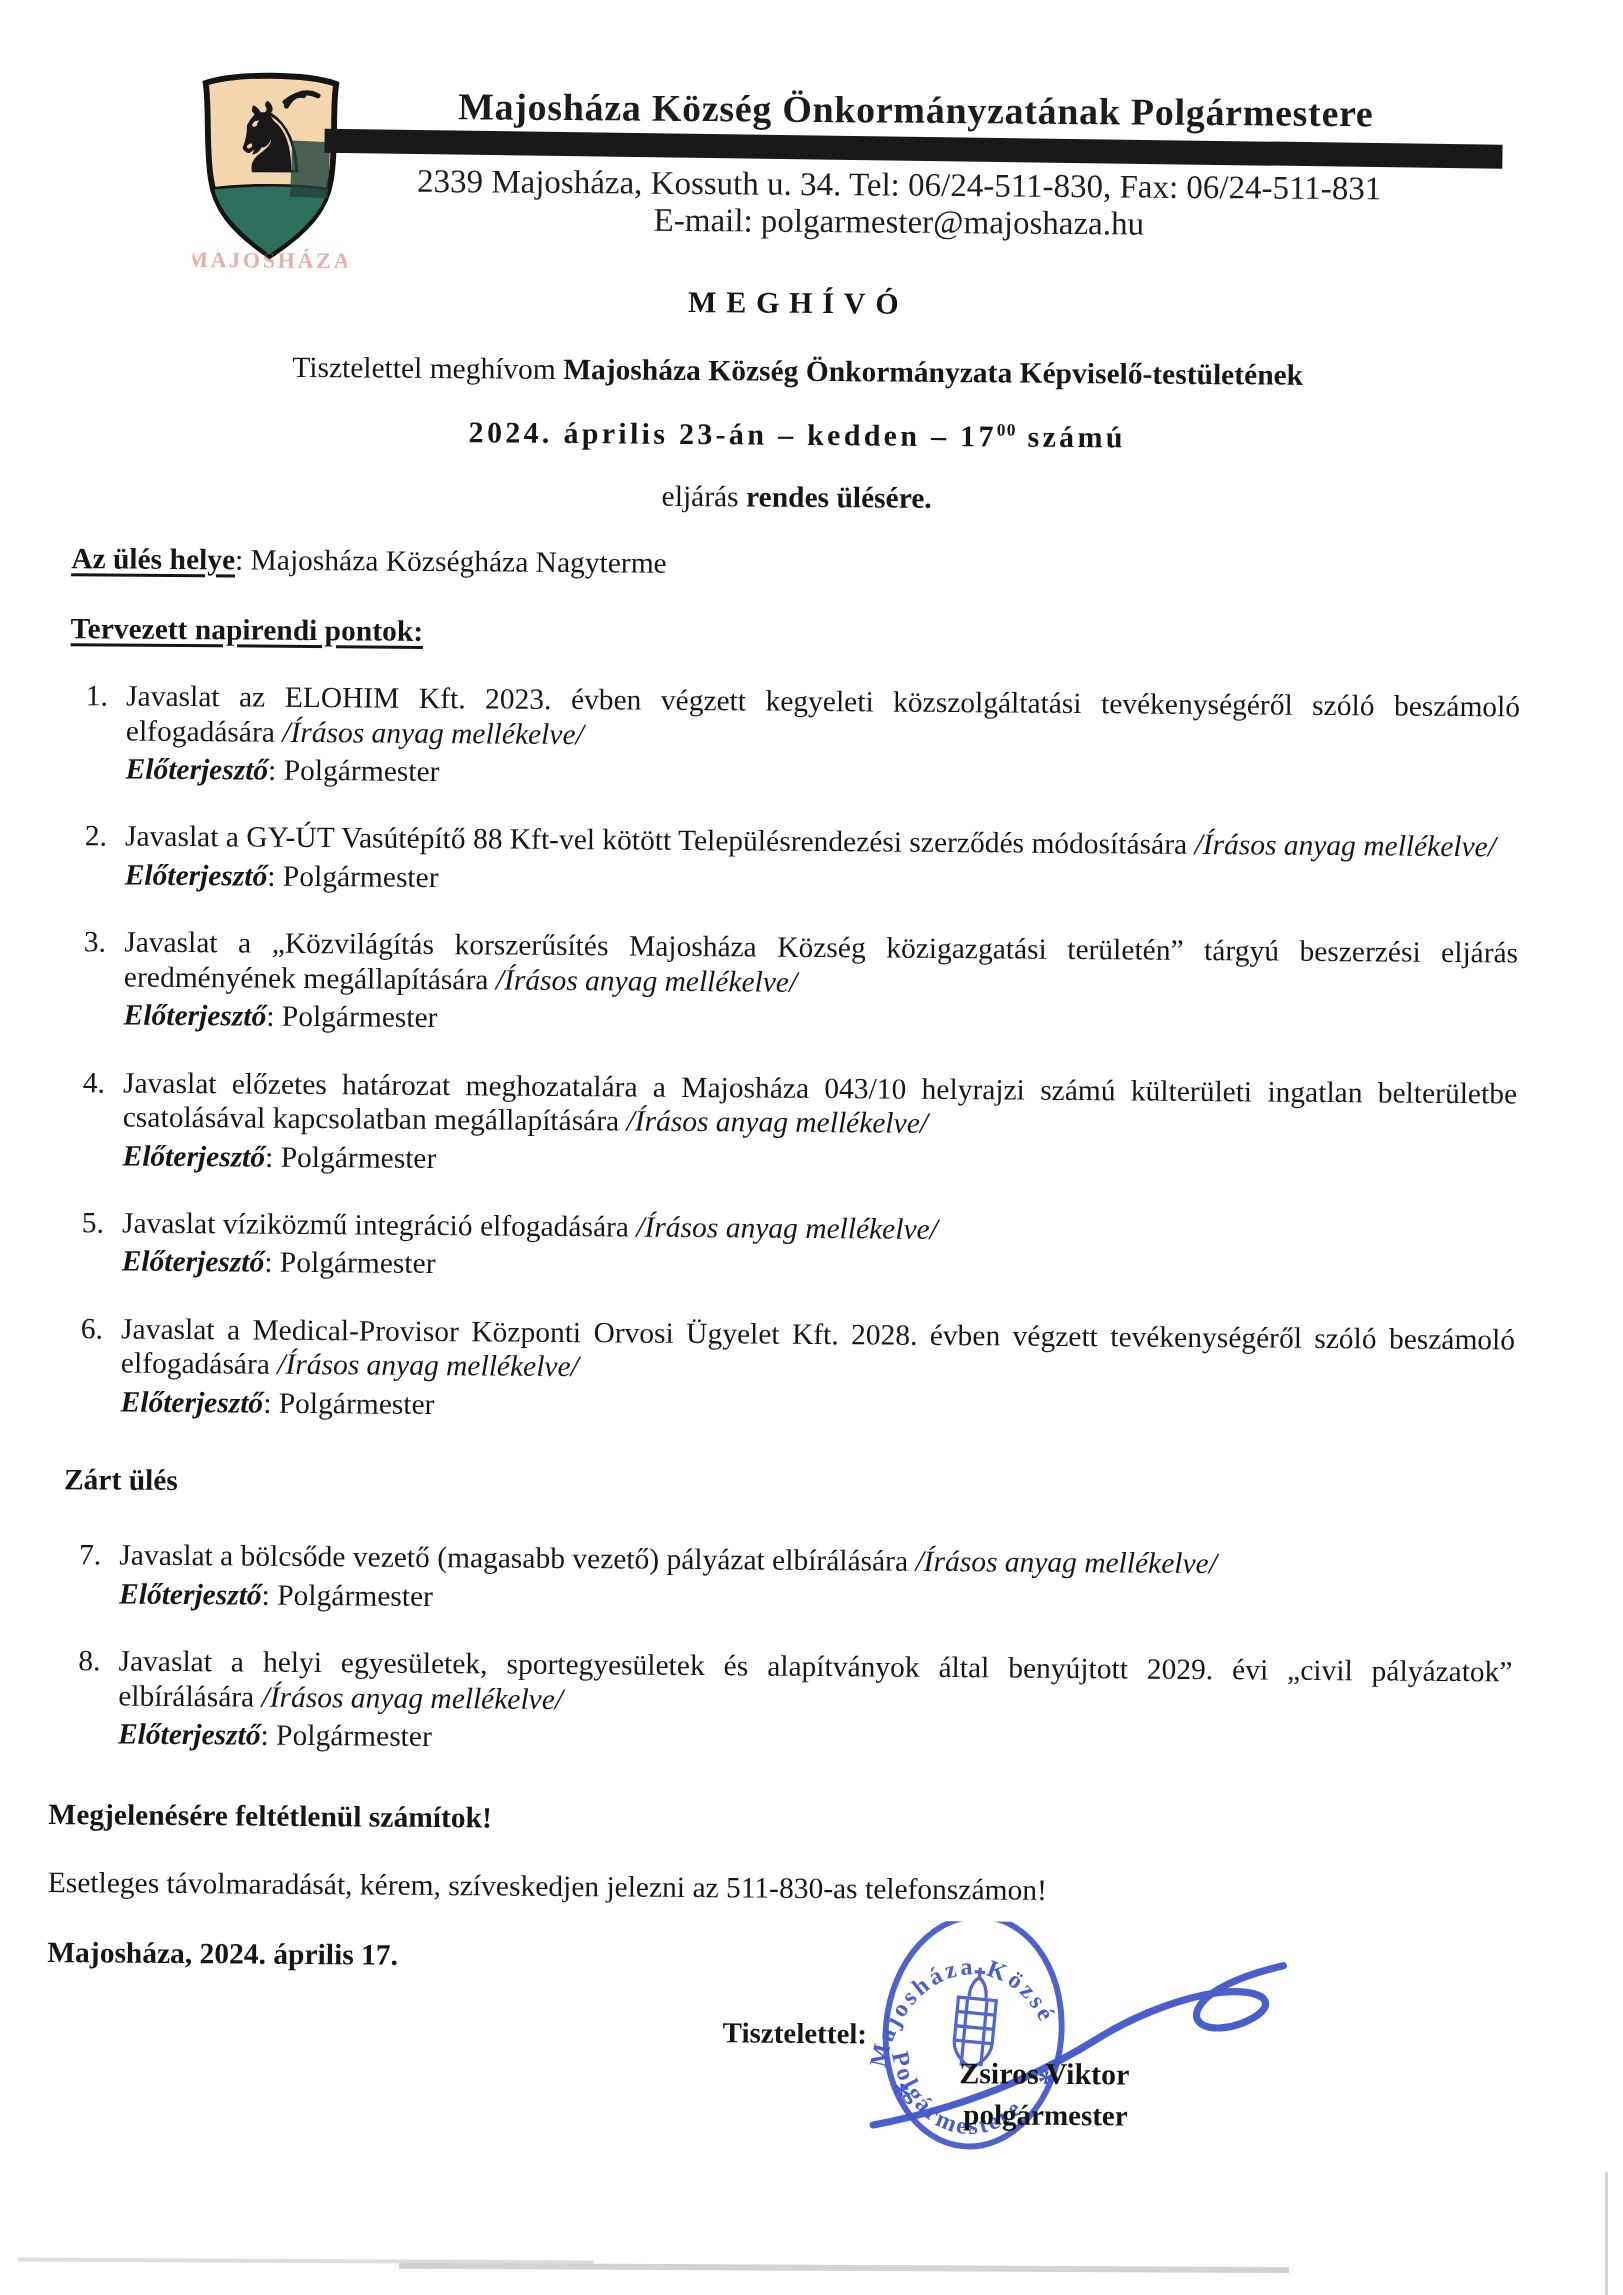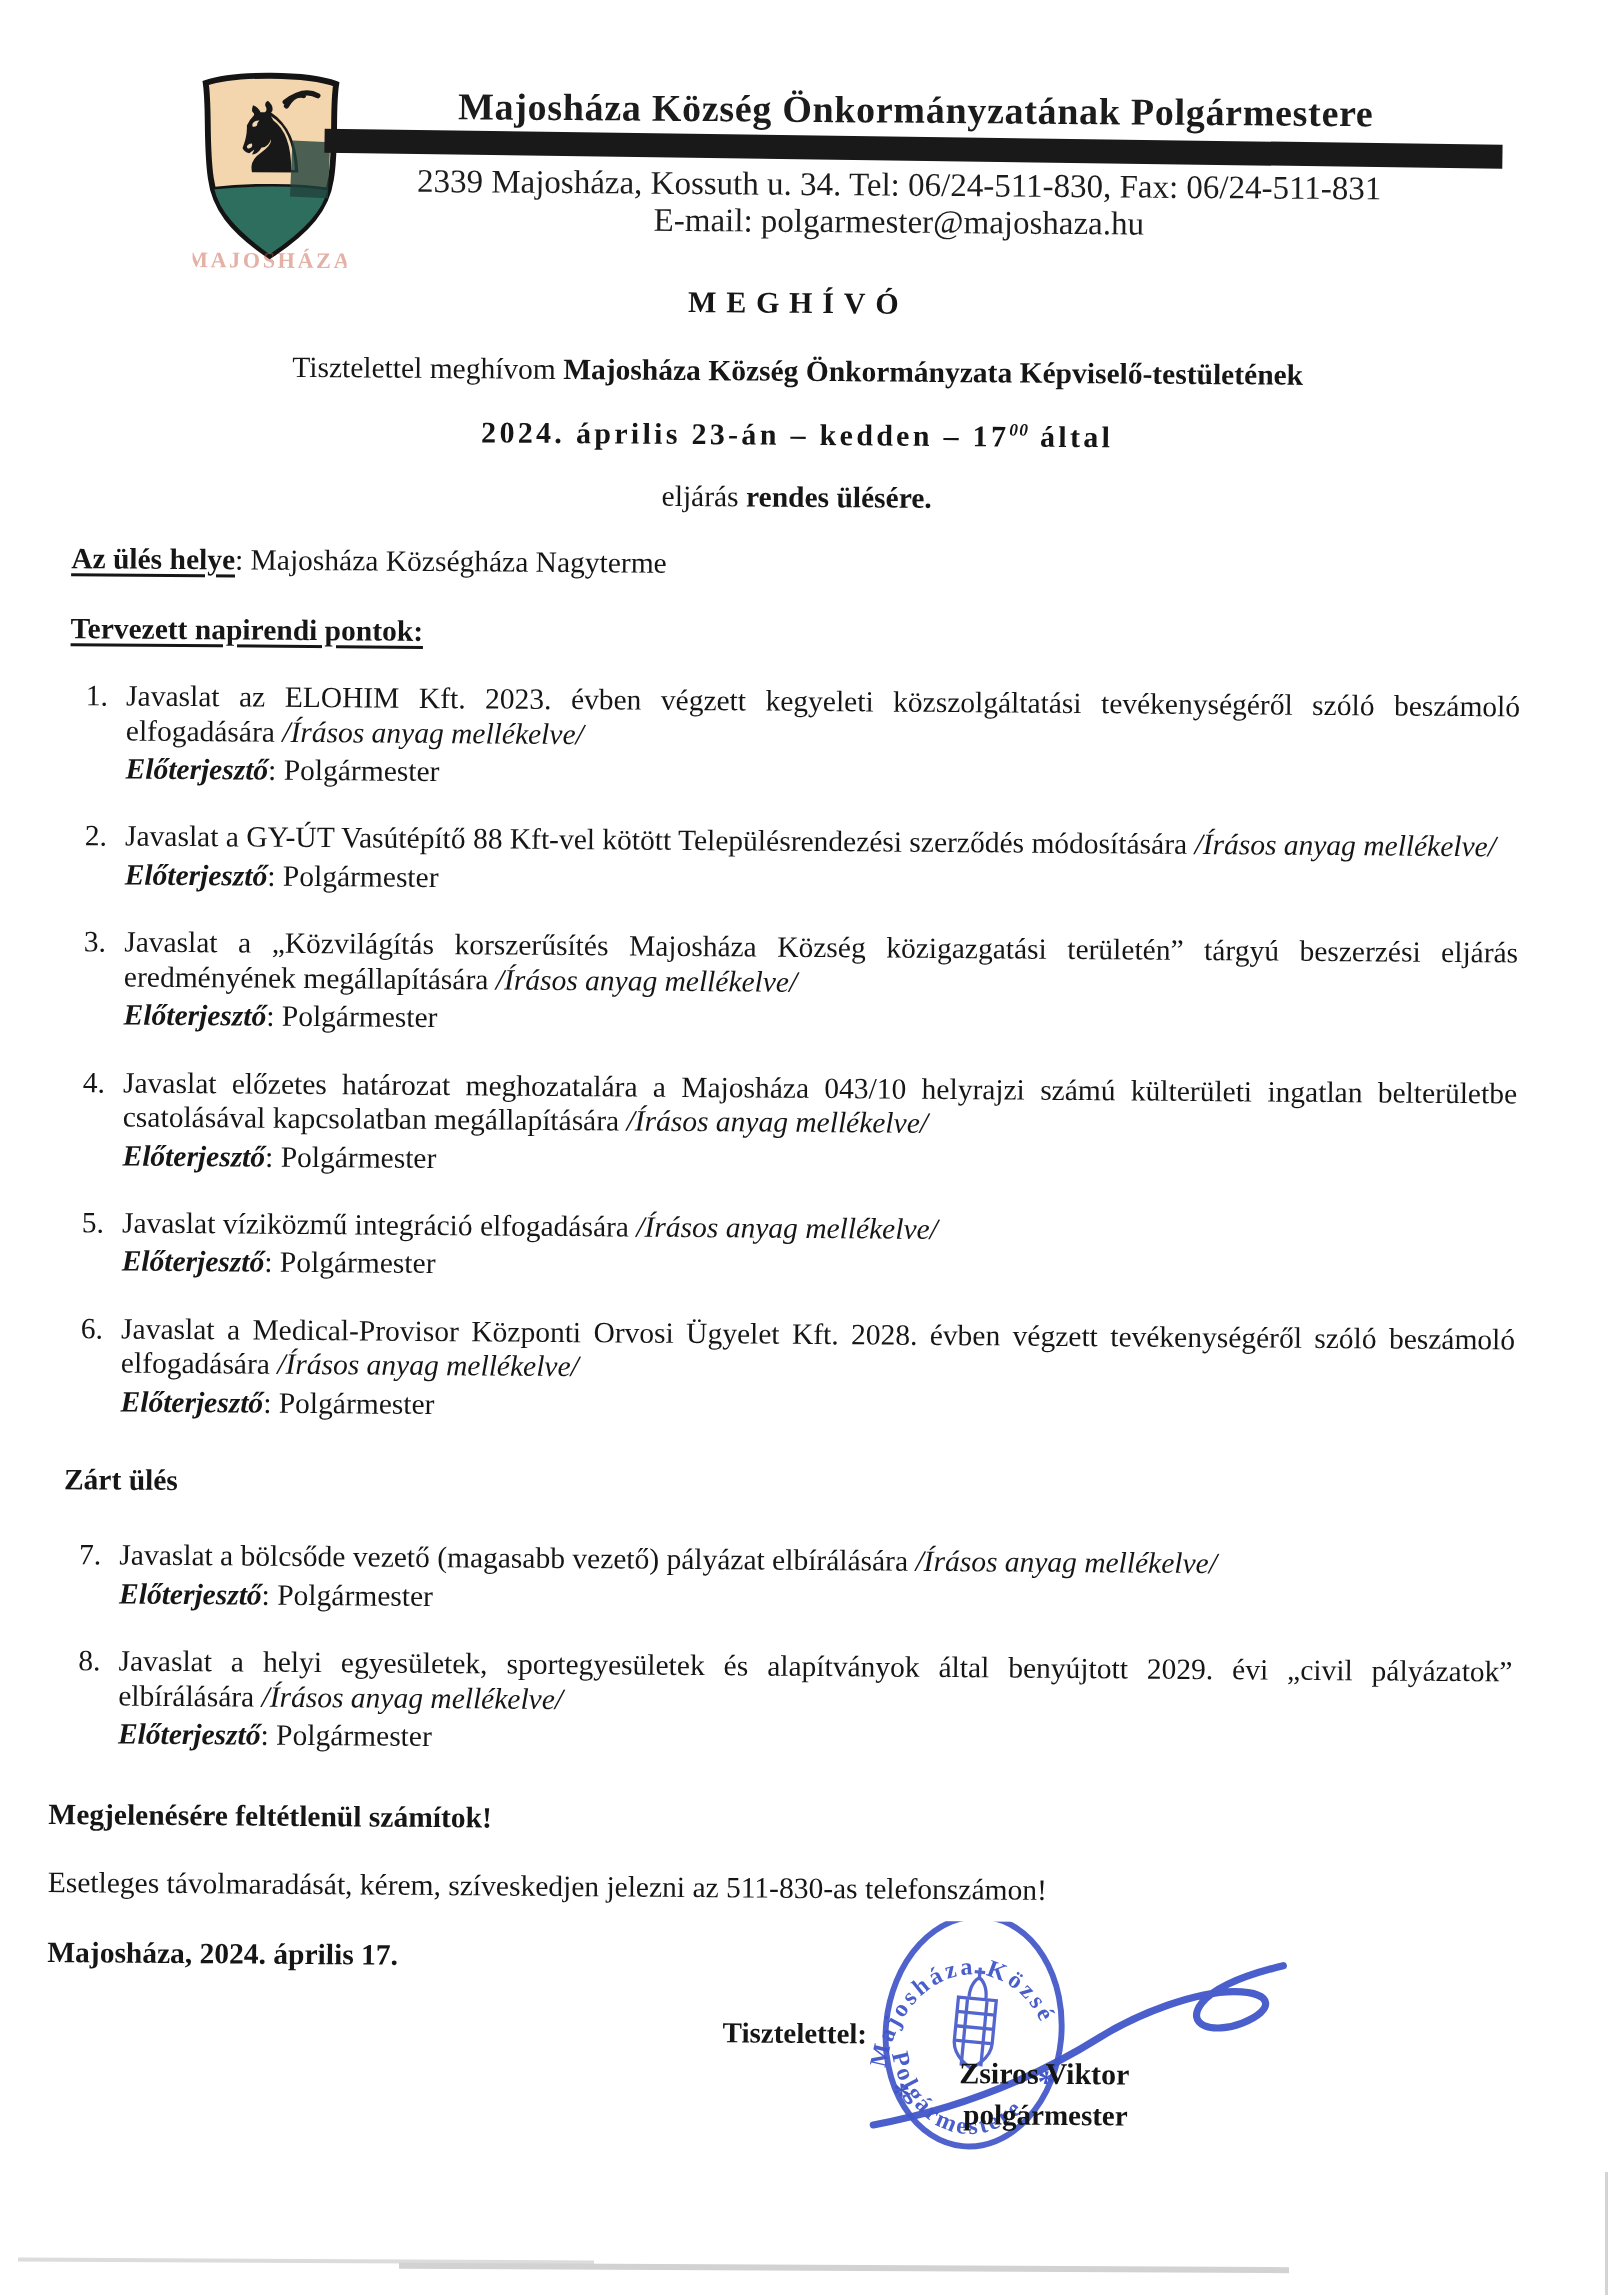--- a/index.html
+++ b/index.html
@@ -19,21 +19,21 @@
         font-size:33px;color:#1d1d1d;}
   .email{position:absolute;left:288px;top:130px;width:1224px;text-align:center;
          font-size:33px;color:#1d1d1d;}
   
   .flow{margin:0 98px 0 75px;}
   .meghivo{margin-top:46px;text-align:center;font-size:30px;font-weight:bold;
            letter-spacing:9.8px;}
   .intro{margin-top:35px;text-align:center;font-size:29.5px;}
   .dateline{margin-top:30px;text-align:center;font-size:30px;font-weight:bold;
             letter-spacing:3.3px;}
-  .dateline sup{font-size:0.58em;vertical-align:super;letter-spacing:1.3px;font-style:italic;}
+  .dateline sup{font-size:0.58em;vertical-align:super;letter-spacing:1.3px;}
   .tartando{margin-top:29px;text-align:center;font-size:29.5px;}
   p{margin:0;}
   .location{margin-top:34px;font-size:29.5px;}
   .u{text-decoration:underline;text-decoration-thickness:2.6px;text-underline-offset:4.6px;}
   .napirend{margin-top:37px;font-size:29.5px;font-weight:bold;}
   .item{position:relative;margin-top:33px;padding-left:56px;font-size:29.5px;line-height:1.17;}
   .item .num{position:absolute;left:15.7px;top:0;}
   .itext{text-align:justify;}
   .presenter{margin-top:3.9px;}
   .zart{margin-top:45px;font-size:29.5px;font-weight:bold;}
@@ -75,21 +75,21 @@
       <div class="addr">2339 Majosháza, Kossuth u. 34. Tel: 06/24-511-830, Fax: 06/24-511-831</div>
       <div class="email">E-mail: polgarmester@majoshaza.hu</div>
     </div>
 
     <div class="flow">
 
       <div class="meghivo">MEGHÍVÓ</div>
 
       <p class="intro"><span>Tisztelettel meghívom </span><b>Majosháza Község Önkormányzata Képviselő-testületének</b></p>
 
-      <p class="dateline"><span>2024. április 23-án – kedden – 17</span><sup>00</sup><span> által</span></p>
+      <p class="dateline"><span>2024. április 23-án – kedden – 17</span><sup>00</sup><span> számú</span></p>
 
       <p class="tartando"><span>eljárás </span><b>rendes ülésére.</b></p>
 
       <p class="location"><b class="u">Az ülés helye</b><span>: Majosháza Községháza Nagyterme</span></p>
 
       <p class="napirend"><span class="u">Tervezett napirendi pontok:</span></p>
 
       <div class="item">
         <span class="num">1.</span>
         <p class="itext"><span>Javaslat az ELOHIM Kft. 2023. évben végzett kegyeleti közszolgáltatási tevékenységéről szóló beszámoló elfogadására </span><i>/Írásos anyag mellékelve/</i></p>

